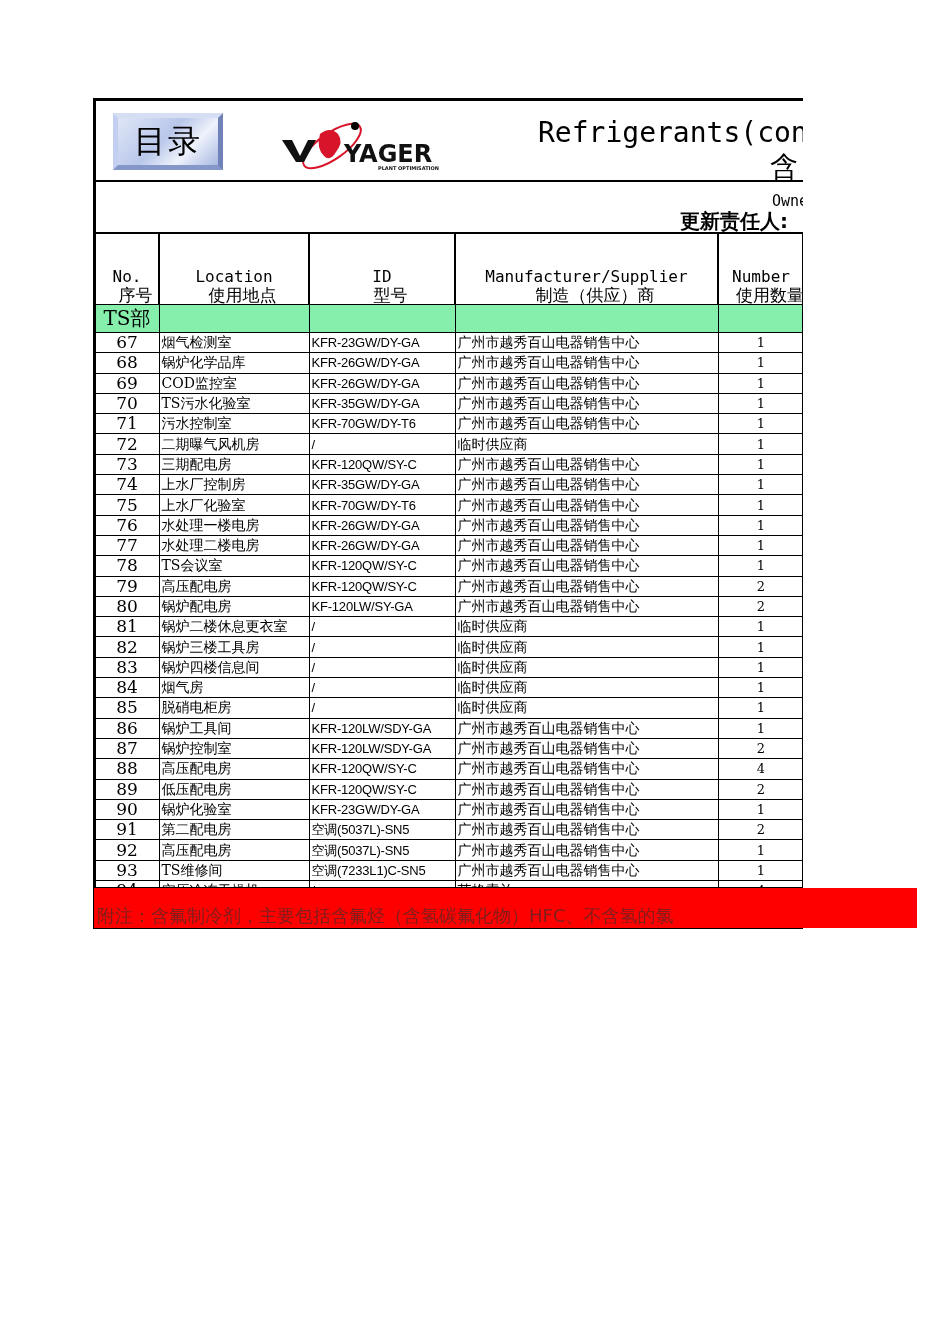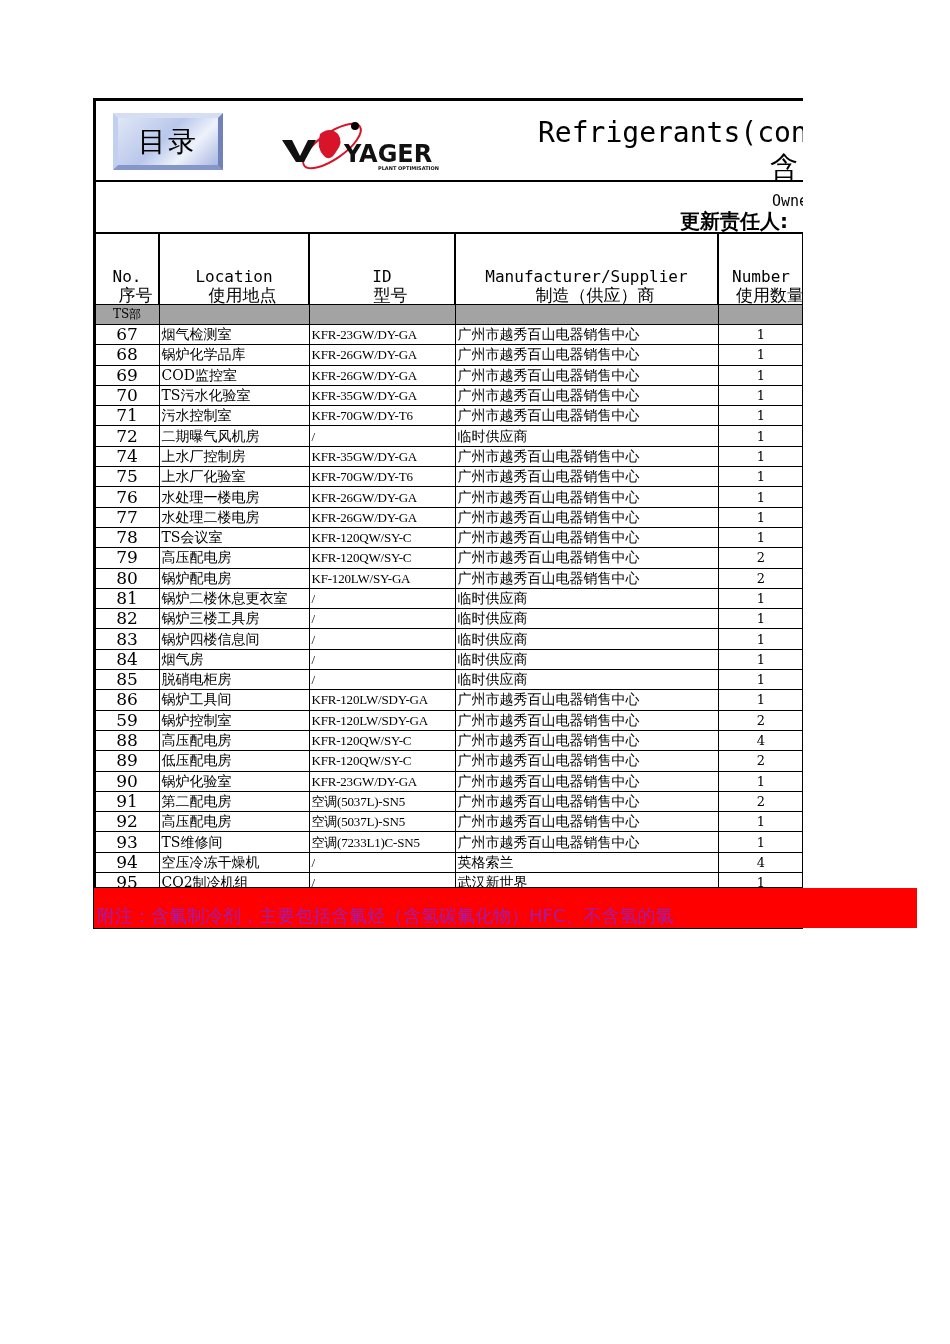--- a/index.html
+++ b/index.html
@@ -5,45 +5,45 @@
   html, body { margin:0; padding:0; background:#ffffff; }
   body { width:950px; height:1344px; position:relative; overflow:hidden;
          font-family:"DejaVu Serif", "Liberation Serif", serif; color:#000; }
   .outer-top { position:absolute; left:94px; top:98px; width:709px; height:3px; background:#000; }
   .outer-left { position:absolute; left:93px; top:98px; width:3px; height:831px; background:#000; }
   .header-band { position:absolute; left:96px; top:101px; width:707px; height:79px; border-bottom:2px solid #000; background:#fff; }
   .toc-btn { position:absolute; left:113px; top:113px; width:110px; height:57px; box-sizing:border-box;
              background:linear-gradient(135deg,#dfe6f6 0%,#b9c7ea 45%,#eef2fb 70%,#a9b8e2 100%);
              border-top:5px solid #d6def4; border-left:5px solid #c3cff0; border-right:5px solid #7182b8; border-bottom:5px solid #8596c8;
              display:flex; align-items:center; justify-content:center; cursor:pointer; }
-  .toc-btn span { font-family:"DejaVu Sans", sans-serif; font-size:28px; color:#000; letter-spacing:2px; }
+  .toc-btn span { font-family:"DejaVu Sans", sans-serif; font-size:32px; color:#000; letter-spacing:2px; }
   .logo { position:absolute; left:280px; top:112px; width:170px; height:66px; }
   .title-en { position:absolute; left:538px; top:116px; font-family:"DejaVu Sans Mono","Liberation Mono", monospace; font-size:28px; white-space:nowrap; }
   .title-cn { position:absolute; left:770px; top:148px; font-size:28px; white-space:nowrap; font-family:"DejaVu Sans", sans-serif; }
   .clip { position:absolute; left:0; top:0; width:803px; height:1344px; overflow:hidden; }
   .owner-en { position:absolute; left:772px; top:192px; font-family:"DejaVu Sans Mono","Liberation Mono", monospace; font-size:15px; white-space:nowrap; }
   .owner-cn { position:absolute; left:680px; top:208px; font-family:"DejaVu Sans", sans-serif; font-size:20px; white-space:nowrap; font-weight:bold;}
   table.grid { position:absolute; left:94px; top:232px; border-collapse:collapse; table-layout:fixed; width:709px; }
   table.grid td, table.grid th { border:1px solid #000; padding:0; overflow:hidden; white-space:nowrap; }
   table.grid th { height:47px; font-weight:normal; font-size:16px; line-height:18px; text-align:center; vertical-align:middle;
                   border-top:2px solid #000; border-left:2px solid #000; border-right:2px solid #000; }
   table.grid th .en { font-family:"DejaVu Sans Mono","Liberation Mono", monospace; font-size:16px; display:block;margin-top:34px; }
   table.grid th .cn { font-family:"DejaVu Sans", sans-serif; font-size:17px; display:block;padding-left:17px; }
-  tr.section td { background:#a3a3a3; height:19px; font-size:12px; }
+  tr.section td { background:#86efac; height:19px; font-size:20px; }
   tr.section td.sec-label { text-align:center; font-family:"DejaVu Serif", serif; }
   tr.row td { height:19.3px; font-size:14px; line-height:19px; }
   td.no { text-align:center; font-size:17px !important; font-family:"DejaVu Serif", serif; }
   td.loc { padding-left:2px !important; font-family:"DejaVu Serif", serif; }
-  td.id { padding-left:2px !important; font-family:Liberation Serif, serif; font-size:13px !important; letter-spacing:-0.2px; }
+  td.id { padding-left:2px !important; font-family:Liberation Sans, sans-serif; font-size:13px !important; letter-spacing:-0.2px; }
   td.mfr { padding-left:2px !important; font-family:"DejaVu Serif", serif;margin-left:16px; }
   td.qty { text-align:center; font-family:"DejaVu Serif", serif; font-size:13px !important; }
   .footer-band { position:absolute; left:94px; top:888px; width:823px; height:40px; background:#ff0000; }
   .footer-border { position:absolute; left:94px; top:927px; width:709px; height:2px; background:#000; }
   .footer-top { position:absolute; left:94px; top:887px; width:709px; height:2px; background:#000; }
-  .footer-text { position:absolute; left:97px; top:904px; width:706px; overflow:hidden; white-space:nowrap; color:#a21caf;
+  .footer-text { position:absolute; left:97px; top:904px; width:706px; overflow:hidden; white-space:nowrap; color:#7f1d1d;
                  font-family:"DejaVu Sans", sans-serif; font-size:18px; }
   .right-col-border { position:absolute; left:802px; top:232px; width:2px; height:656px; background:#000; }
 </style>
 </head>
 <body>
 
 <div class="clip">
   <div class="header-band"></div>
   <div class="outer-top"></div>
   <div class="outer-left"></div>
@@ -144,20 +144,27 @@
           <td class="qty">1</td>
         </tr>
         <tr class="row">
           <td class="no">72</td>
           <td class="loc">二期曝气风机房</td>
           <td class="id">/</td>
           <td class="mfr">临时供应商</td>
           <td class="qty">1</td>
         </tr>
         <tr class="row">
+          <td class="no">73</td>
+          <td class="loc">三期配电房</td>
+          <td class="id">KFR-120QW/SY-C</td>
+          <td class="mfr">广州市越秀百山电器销售中心</td>
+          <td class="qty">1</td>
+        </tr>
+        <tr class="row">
           <td class="no">74</td>
           <td class="loc">上水厂控制房</td>
           <td class="id">KFR-35GW/DY-GA</td>
           <td class="mfr">广州市越秀百山电器销售中心</td>
           <td class="qty">1</td>
         </tr>
         <tr class="row">
           <td class="no">75</td>
           <td class="loc">上水厂化验室</td>
           <td class="id">KFR-70GW/DY-T6</td>
@@ -235,21 +242,21 @@
           <td class="qty">1</td>
         </tr>
         <tr class="row">
           <td class="no">86</td>
           <td class="loc">锅炉工具间</td>
           <td class="id">KFR-120LW/SDY-GA</td>
           <td class="mfr">广州市越秀百山电器销售中心</td>
           <td class="qty">1</td>
         </tr>
         <tr class="row">
-          <td class="no">59</td>
+          <td class="no">87</td>
           <td class="loc">锅炉控制室</td>
           <td class="id">KFR-120LW/SDY-GA</td>
           <td class="mfr">广州市越秀百山电器销售中心</td>
           <td class="qty">2</td>
         </tr>
         <tr class="row">
           <td class="no">88</td>
           <td class="loc">高压配电房</td>
           <td class="id">KFR-120QW/SY-C</td>
           <td class="mfr">广州市越秀百山电器销售中心</td>

